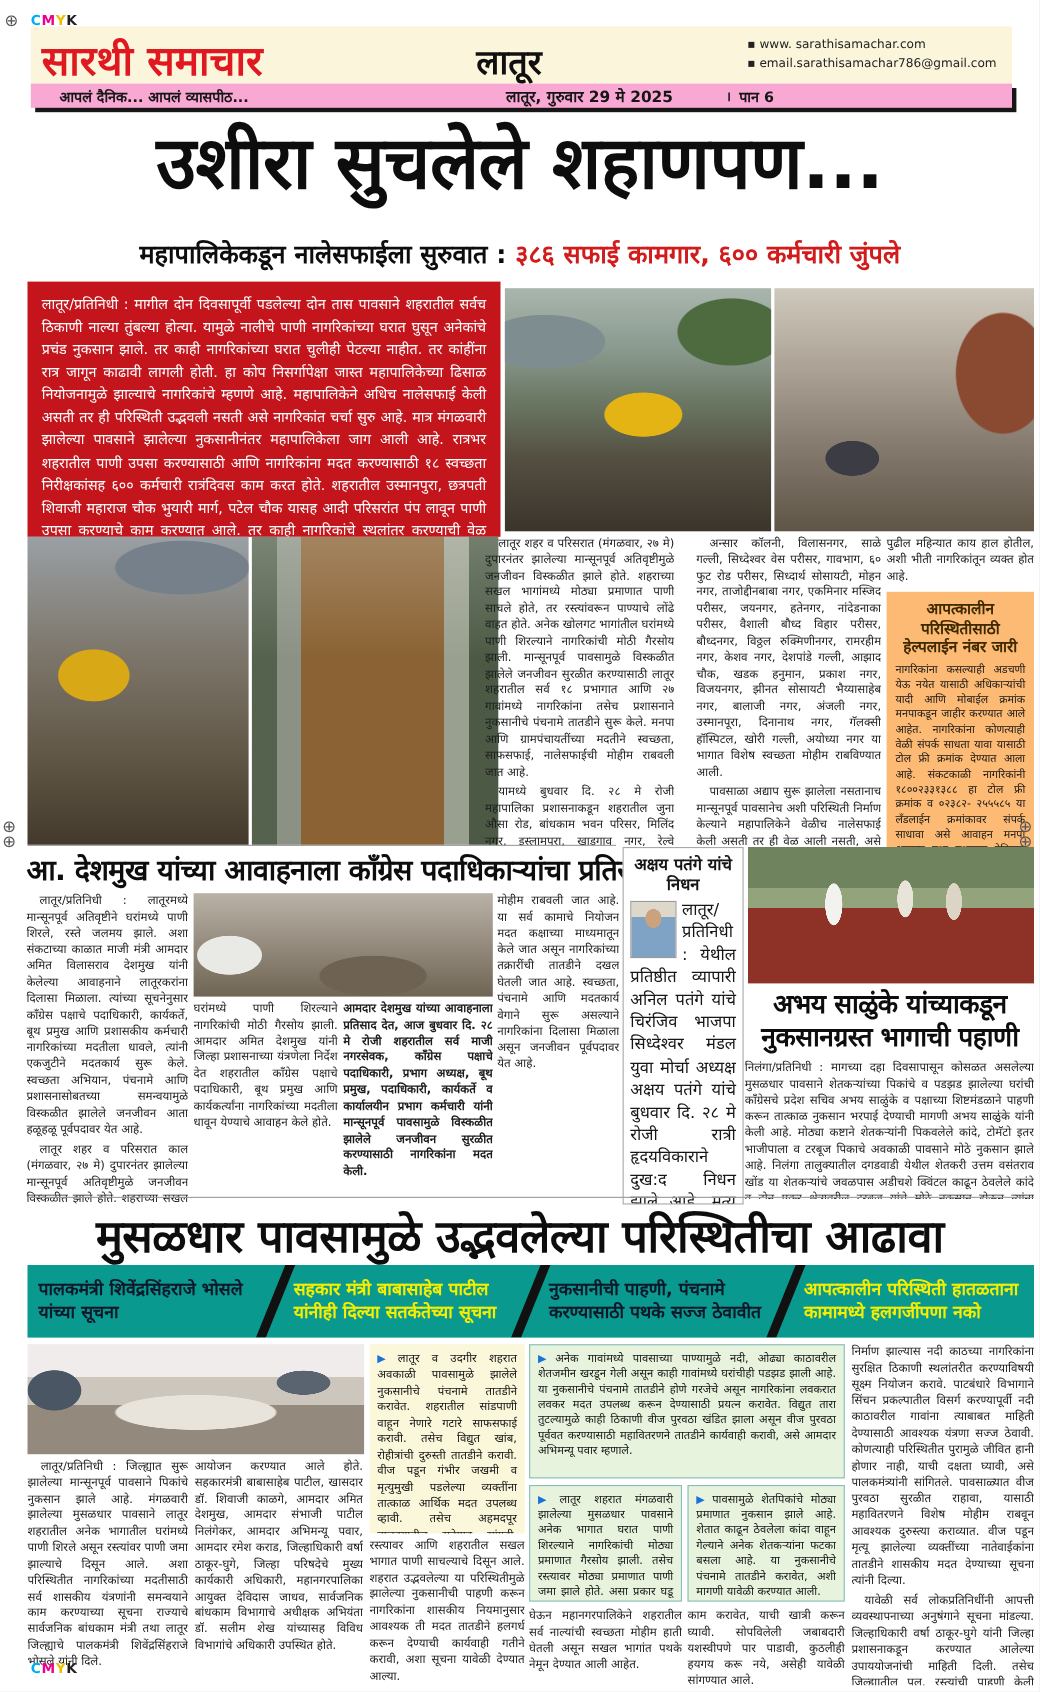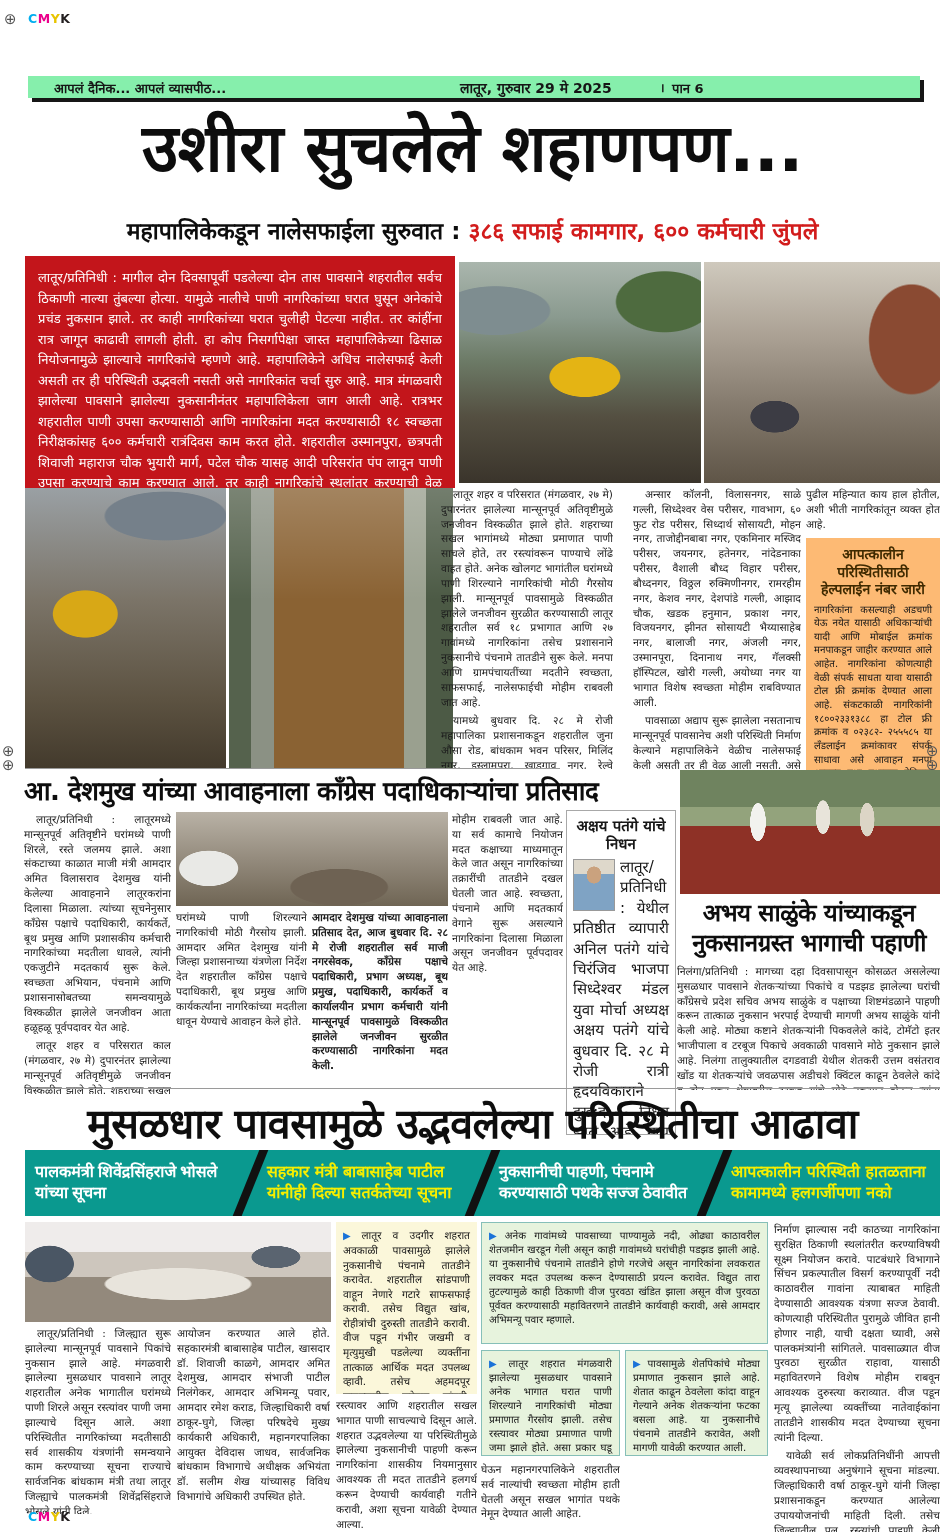--- a/index.html
+++ b/index.html
@@ -9,38 +9,38 @@
   .body-txt{font-size:10.6px;line-height:1.4;text-align:justify;overflow:hidden;color:#1c1c1c;}
   .body-txt p{margin:0 0 4px 0;text-indent:12px;}
   .hl{font-weight:900;color:#0d0d0d;letter-spacing:-0.5px;}
   .nowrap{white-space:nowrap;}
   .center{text-align:center;}
   
   .mast{background:#fbf5dc;}
   .mast-name{font-weight:900;font-size:37px;letter-spacing:0;}
   .mast-city{font-weight:900;font-size:31px;color:#101010;}
   .contacts{font-size:11px;line-height:1.55;color:#222;text-align:left;}
-  .datebar{background:#86efac;box-shadow:4px 4px 0 #161616;}
+  .datebar{background:#f9a8d4;box-shadow:4px 4px 0 #161616;}
   .datebar span{font-weight:700;}
   
   .leadbox{background:#c3151b;color:#fff;font-size:13px;line-height:1.58;
            text-align:justify;text-align-last:center;padding:12px 13px;box-sizing:border-box;overflow:hidden;}
   
   .helpbox{background:#fdba74;padding:8px 8px;box-sizing:border-box;overflow:hidden;}
   .helpbox .t{display:block;font-weight:900;font-size:14px;line-height:1.25;text-align:center;color:#3f2a00;margin-bottom:4px;}
   .helpbox .b{font-size:9.9px;line-height:1.38;text-align:justify;margin:0;}
   
-  .obit{border:1px solid #a8a8a8;background:#fff;padding:6px;box-sizing:border-box;overflow:hidden;margin-top:40px;}
+  .obit{border:1px solid #a8a8a8;background:#fff;padding:6px;box-sizing:border-box;overflow:hidden;}
   .obit .t{font-weight:900;font-size:15px;line-height:1.2;text-align:center;margin:0 0 4px 0;}
   .obit .b{font-size:15px;line-height:1.36;text-align:justify;margin:0;}
   .portrait{float:left;width:40px;height:50px;margin:2px 5px 2px 0;border:1px solid #999;}
   
   .kickerbar{background:#0a998f;display:flex;align-items:stretch;overflow:hidden;}
   .kseg{flex:1 1 0;display:flex;align-items:center;padding:6px 10px;font-weight:700;font-size:16px;line-height:1.3;}
-  .k-white{color:#ffffff;font-family:Liberation Serif, serif;}
+  .k-white{color:#0f172a;}
   .k-yellow{color:#f6ee00;}
   .slash{width:9px;background:#111;transform:skewX(-22deg);margin:0 2px;flex:0 0 auto;}
   
   .greenbox{background:#e7f3dd;border:1px solid #86bfb8;padding:6px 7px;box-sizing:border-box;overflow:hidden;
             font-size:10.2px;line-height:1.38;text-align:justify;}
   .yellowbox{background:#fbf7da;padding:6px 7px;box-sizing:border-box;overflow:hidden;
              font-size:10.4px;line-height:1.4;text-align:justify;}
   .tri{color:#1a72d8;font-size:10px;margin-right:3px;}
   
   .ph{position:absolute;overflow:hidden;background:#8b8b84;}
@@ -77,20 +77,28 @@
 </head>
 <body>
 
 <div id="page">
 
   <span class="abs regmark" style="left:4px;top:12px;">⊕</span>
   <div class="abs cmyk" style="left:28px;top:8px;">
     <span class="c-c">C</span><span class="c-m">M</span><span class="c-y">Y</span><span class="c-k">K</span>
   </div>
 
+  <div class="abs mast" style="left:28px;top:24px;width:892px;height:52px;">
+    <span class="abs mast-name" style="left:10px;top:4px;color:#e01820;">सारथी समाचार</span>
+    <span class="abs mast-city" style="left:405px;top:10px;">लातूर</span>
+    <div class="abs contacts" style="right:14px;top:8px;">
+      <div><span>▪</span> <span>www. sarathisamachar.com</span></div>
+      <div><span>▪</span> <span>email.sarathisamachar786@gmail.com</span></div>
+    </div>
+  </div>
   <div class="abs datebar" style="left:28px;top:76px;width:892px;height:22px;">
     <span class="abs" style="left:26px;top:3px;font-size:13px;">आपलं दैनिक... आपलं व्यासपीठ...</span>
     <span class="abs" style="left:432px;top:2px;font-size:14px;">लातूर, गुरुवार 29 मे 2025</span>
     <span class="abs" style="left:632px;top:3px;font-size:12px;">।</span>
     <span class="abs" style="left:644px;top:3px;font-size:13px;">पान 6</span>
   </div>
 
   <div class="abs hl center nowrap" style="left:20px;top:100px;width:905px;font-size:66px;">उशीरा सुचलेले शहाणपण...</div>
   <div class="abs center nowrap" style="left:20px;top:214px;width:905px;font-size:23px;font-weight:900;">
     <span style="color:#0d0d0d;">महापालिकेकडून नालेसफाईला सुरुवात : </span><span style="color:#d21c1c;">३८६ सफाई कामगार, ६०० कर्मचारी जुंपले</span>
@@ -200,20 +208,23 @@
   </div>
   <div class="abs greenbox" style="left:481px;top:1350px;width:139px;height:106px;">
     <span class="tri">▶</span><span>लातूर शहरात मंगळवारी झालेल्या मुसळधार पावसाने अनेक भागात घरात पाणी शिरल्याने नागरिकांची मोठ्या प्रमाणात गैरसोय झाली. तसेच रस्त्यावर मोठ्या प्रमाणात पाणी जमा झाले होते. असा प्रकार घडू नये यासाठी नालेसफाईची कामे तातडीने हाती घ्यावीत, अशी सूचना यावेळी करण्यात आली.</span>
   </div>
   <div class="abs greenbox" style="left:625px;top:1350px;width:143px;height:106px;">
     <span class="tri">▶</span><span>पावसामुळे शेतपिकांचे मोठ्या प्रमाणात नुकसान झाले आहे. शेतात काढून ठेवलेला कांदा वाहून गेल्याने अनेक शेतकऱ्यांना फटका बसला आहे. या नुकसानीचे पंचनामे तातडीने करावेत, अशी मागणी यावेळी करण्यात आली.</span>
   </div>
   <div class="abs body-txt" style="left:481px;top:1462px;width:139px;height:70px;">
     <p style="text-indent:0;">घेऊन महानगरपालिकेने शहरातील सर्व नाल्यांची स्वच्छता मोहीम हाती घेतली असून सखल भागांत पथके नेमून देण्यात आली आहेत.</p>
   </div>
+  <div class="abs body-txt" style="left:625px;top:1462px;width:143px;height:70px;">
+    <p style="text-indent:0;">काम करावेत, याची खात्री करून घ्यावी. सोपविलेली जबाबदारी यशस्वीपणे पार पाडावी, कुठलीही हयगय करू नये, असेही यावेळी सांगण्यात आले.</p>
+  </div>
   <div class="abs body-txt" style="left:774px;top:1222px;width:166px;height:310px;">
     <p style="text-indent:0;">निर्माण झाल्यास नदी काठच्या नागरिकांना सुरक्षित ठिकाणी स्थलांतरीत करण्याविषयी सूक्ष्म नियोजन करावे. पाटबंधारे विभागाने सिंचन प्रकल्पातील विसर्ग करण्यापूर्वी नदी काठावरील गावांना त्याबाबत माहिती देण्यासाठी आवश्यक यंत्रणा सज्ज ठेवावी. कोणत्याही परिस्थितीत पुरामुळे जीवित हानी होणार नाही, याची दक्षता घ्यावी, असे पालकमंत्र्यांनी सांगितले. पावसाळ्यात वीज पुरवठा सुरळीत राहावा, यासाठी महावितरणने विशेष मोहीम राबवून आवश्यक दुरुस्त्या कराव्यात. वीज पडून मृत्यू झालेल्या व्यक्तींच्या नातेवाईकांना तातडीने शासकीय मदत देण्याच्या सूचना त्यांनी दिल्या.</p>
     <p>यावेळी सर्व लोकप्रतिनिधींनी आपत्ती व्यवस्थापनाच्या अनुषंगाने सूचना मांडल्या. जिल्हाधिकारी वर्षा ठाकूर-घुगे यांनी जिल्हा प्रशासनाकडून करण्यात आलेल्या उपाययोजनांची माहिती दिली. तसेच जिल्ह्यातील पूल, रस्त्यांची पाहणी केली असल्याचे सांगितले.</p>
   </div>
 
   <div class="abs cmyk" style="left:28px;top:1506px;">
     <span class="c-c">C</span><span class="c-m">M</span><span class="c-y">Y</span><span class="c-k">K</span>
   </div>
 
 </div>

